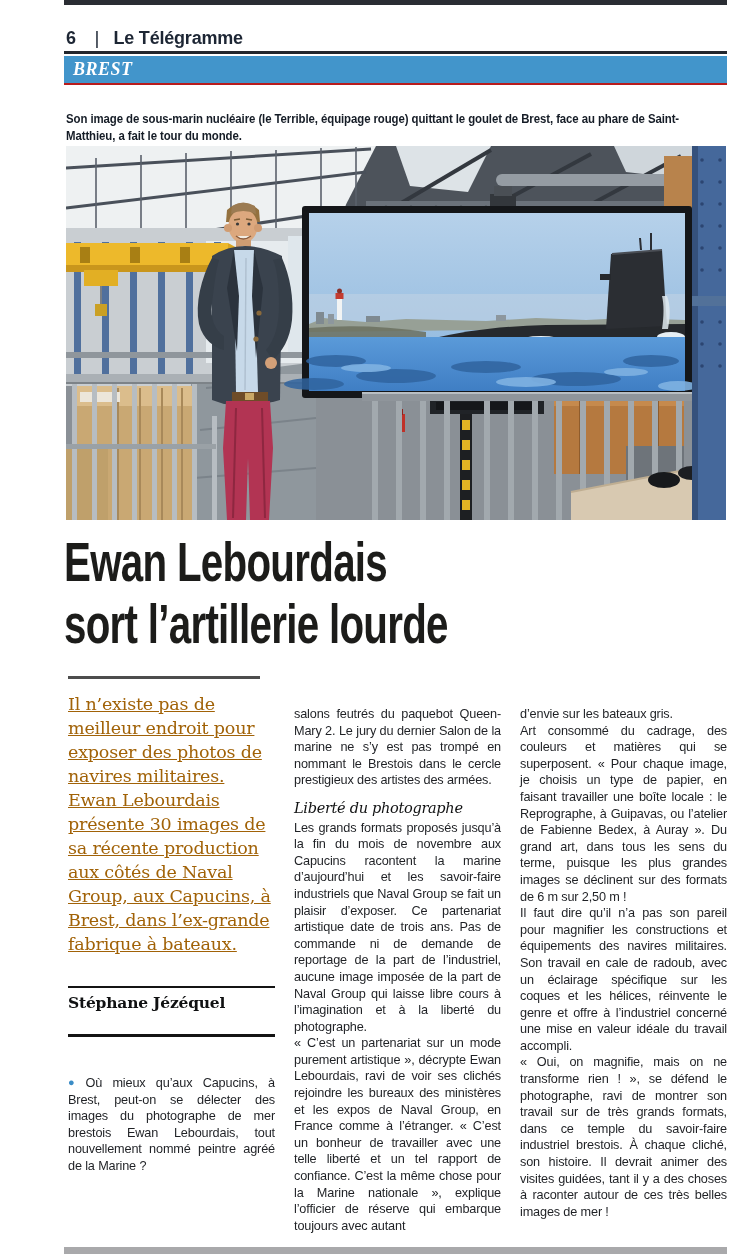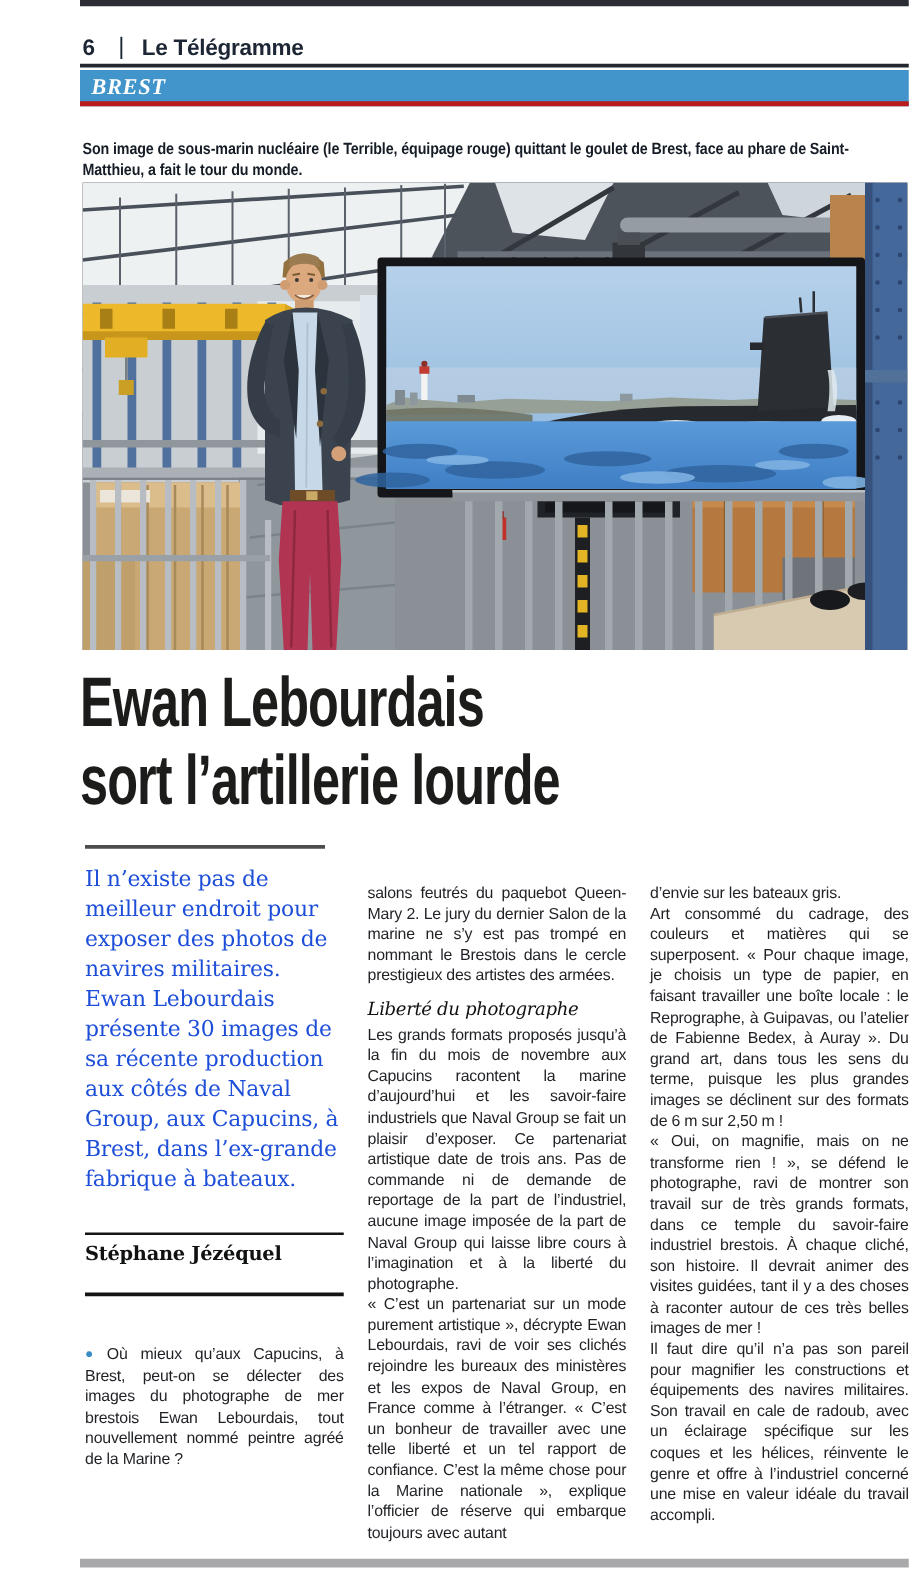--- a/index.html
+++ b/index.html
@@ -9,21 +9,21 @@
 
   
   .topbar{position:absolute;left:64px;top:0;width:663px;height:5px;background:#2a2d33;}
   .masthead-row{position:absolute;left:66px;top:26px;width:661px;height:24px;
     color:#1d2634;font-weight:bold;font-size:18px;display:flex;align-items:center;}
   .pageno{letter-spacing:.5px;}
   .mast-divider{margin:0 14px 0 18px;font-weight:400;color:#1d2634;font-size:19px;}
   .masthead{letter-spacing:-0.2px;}
   .header-rule{position:absolute;left:64px;top:51px;width:663px;height:3px;background:#23272e;}
   .banner{position:absolute;left:64px;top:56px;width:663px;height:29px;background:#4295cb;
-    border-bottom:4px solid #b91c1c;box-sizing:border-box;}
+    border-bottom:2px solid #b91c1c;box-sizing:border-box;}
   .banner-label{font-family:"Liberation Serif",serif;font-style:italic;font-weight:bold;
     color:#ffffff;font-size:18px;letter-spacing:.5px;padding:3px 0 0 9px;display:inline-block;}
 
   
   .photo-caption{position:absolute;left:66px;top:110px;width:752px;
     transform:scaleX(0.878);transform-origin:0 0;
     font-weight:bold;font-size:13px;line-height:17px;color:#151c26;letter-spacing:-0.1px;}
 
   
   .photo{position:absolute;left:66px;top:146px;width:660px;height:374px;overflow:hidden;background:#7d8289;}
@@ -35,22 +35,22 @@
     transform:scaleX(0.72);transform-origin:0 0;white-space:nowrap;}
 
   
   .columns{position:absolute;left:68px;top:668px;width:659px;height:578px;overflow:hidden;
     display:flex;gap:19px;}
   .col{width:207px;flex:0 0 207px;}
   .body-text{font-size:12.7px;line-height:16.6px;text-align:justify;color:#1f2125;
     letter-spacing:-0.15px;margin-top:38px;}
   .body-text p{margin:0;}
   .intro-rule{width:192px;height:3px;background:#4d4d4d;margin:8px 0 13px 0;}
-  .intro{font-family:"DejaVu Serif",serif;font-size:17.5px;line-height:24px;color:#1d4ed8;
-    letter-spacing:-0.2px;}
+  .intro{font-family:"DejaVu Serif",serif;font-size:17.5px;line-height:24px;color:#a16207;
+    letter-spacing:-0.2px;text-decoration:underline;}
   .byline-block{margin-top:30px;}
   .byline-rule-top{height:2px;background:#141414;}
   .byline{font-family:"DejaVu Serif",serif;font-weight:bold;font-size:15.5px;color:#101112;
     padding:5px 0 22px 0;letter-spacing:-0.2px;}
   .byline-rule-bottom{height:3px;background:#141414;margin-bottom:12px;}
   .bullet{color:#3a8cc6;font-size:11px;margin-right:4px;position:relative;top:-1px;}
   .subhead{font-family:"DejaVu Serif",serif;font-weight:normal;font-style:italic;
     font-size:14.5px;color:#101112;margin:11px 0 3px 0;letter-spacing:-0.3px;}
 
   
@@ -379,22 +379,22 @@
         <div class="subhead">Liberté du photographe</div>
         <p>Les grands formats proposés jusqu’à la fin du mois de novembre aux Capucins racontent la marine d’aujourd’hui et les savoir-faire industriels que Naval Group se fait un plaisir d’exposer. Ce partenariat artistique date de trois ans. Pas de commande ni de demande de reportage de la part de l’industriel, aucune image imposée de la part de Naval Group qui laisse libre cours à l’imagination et à la liberté du photographe.</p>
         <p>« C’est un partenariat sur un mode purement artistique », décrypte Ewan Lebourdais, ravi de voir ses clichés rejoindre les bureaux des ministères et les expos de Naval Group, en France comme à l’étranger. « C’est un bonheur de travailler avec une telle liberté et un tel rapport de confiance. C’est la même chose pour la Marine nationale », explique l’officier de réserve qui embarque toujours avec autant</p>
       </div>
     </div>
 
     <div class="col">
       <div class="body-text">
         <p>d’envie sur les bateaux gris.</p>
         <p>Art consommé du cadrage, des couleurs et matières qui se superposent. « Pour chaque image, je choisis un type de papier, en faisant travailler une boîte locale : le Reprographe, à Guipavas, ou l’atelier de Fabienne Bedex, à Auray ». Du grand art, dans tous les sens du terme, puisque les plus grandes images se déclinent sur des formats de 6 m sur 2,50 m !</p>
+        <p>Il faut dire qu’il n’a pas son pareil pour magnifier les constructions et équipements des navires militaires. Son travail en cale de radoub, avec un éclairage spécifique sur les coques et les hélices, réinvente le genre et offre à l’industriel concerné une mise en valeur idéale du travail accompli.</p>
         <p>« Oui, on magnifie, mais on ne transforme rien ! », se défend le photographe, ravi de montrer son travail sur de très grands formats, dans ce temple du savoir-faire industriel brestois. À chaque cliché, son histoire. Il devrait animer des visites guidées, tant il y a des choses à raconter autour de ces très belles images de mer !</p>
-        <p>Il faut dire qu’il n’a pas son pareil pour magnifier les constructions et équipements des navires militaires. Son travail en cale de radoub, avec un éclairage spécifique sur les coques et les hélices, réinvente le genre et offre à l’industriel concerné une mise en valeur idéale du travail accompli.</p>
       </div>
     </div>
 
   </div>
 
   <div class="footer-bar"></div>
 
 </div>
 
 </body></html>

